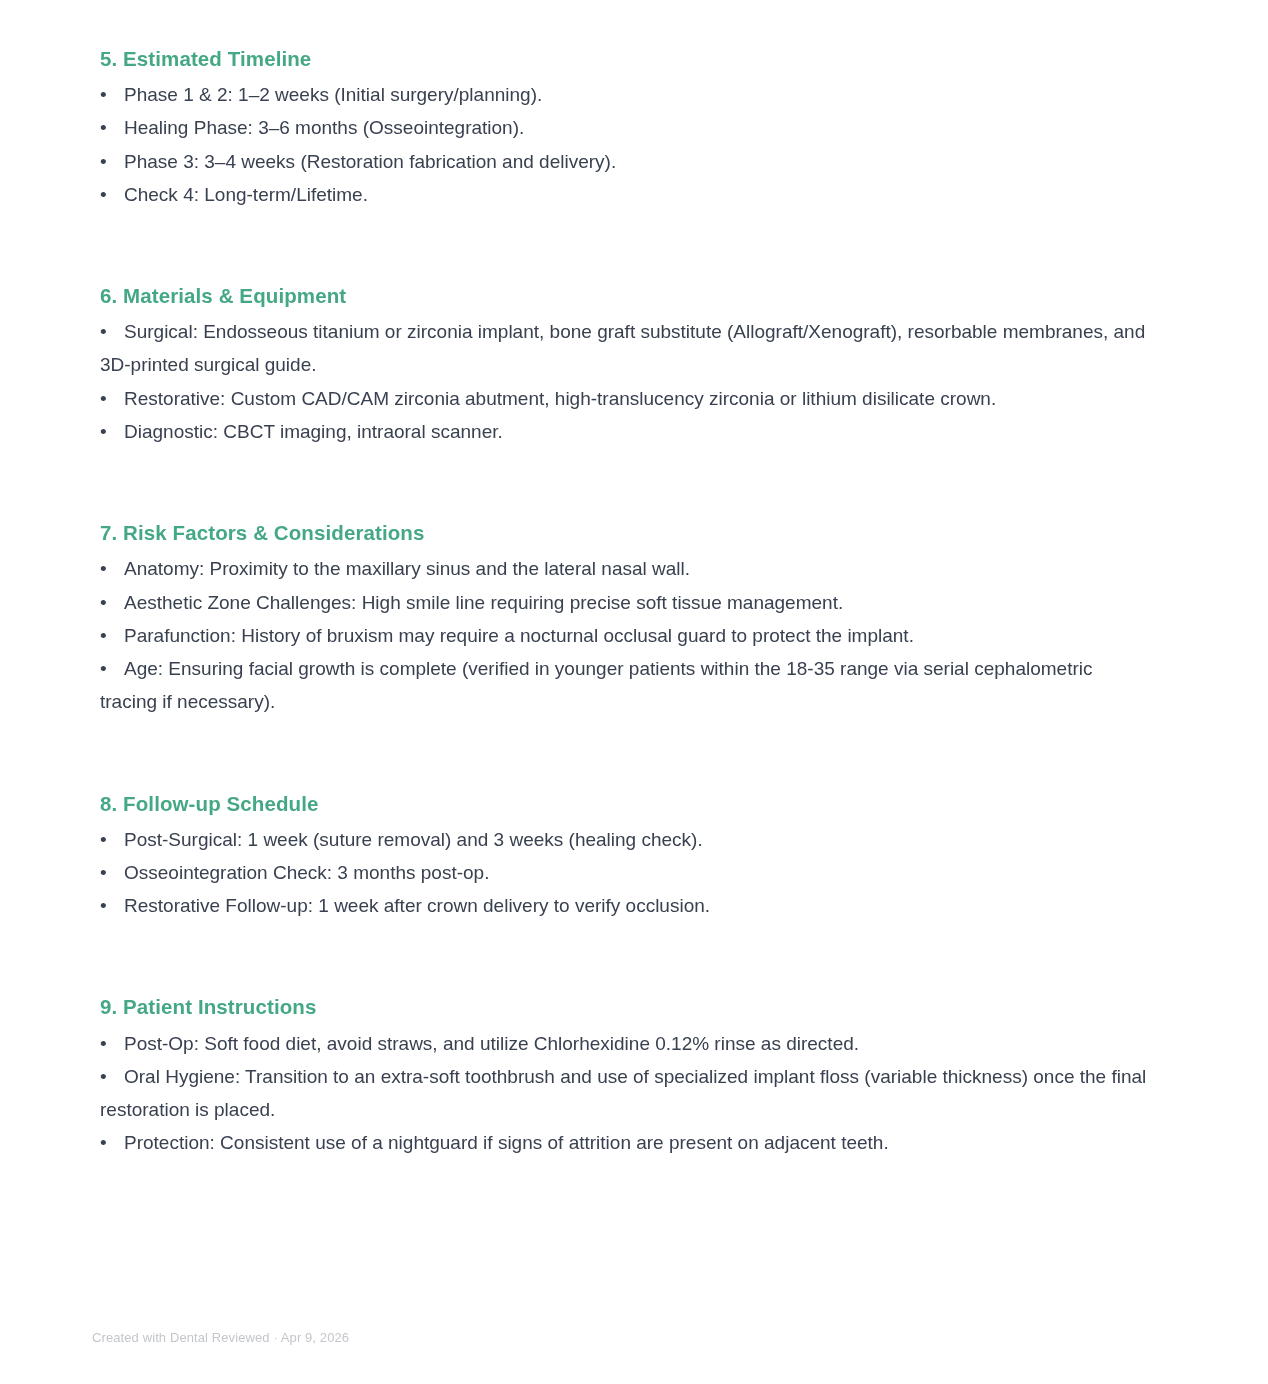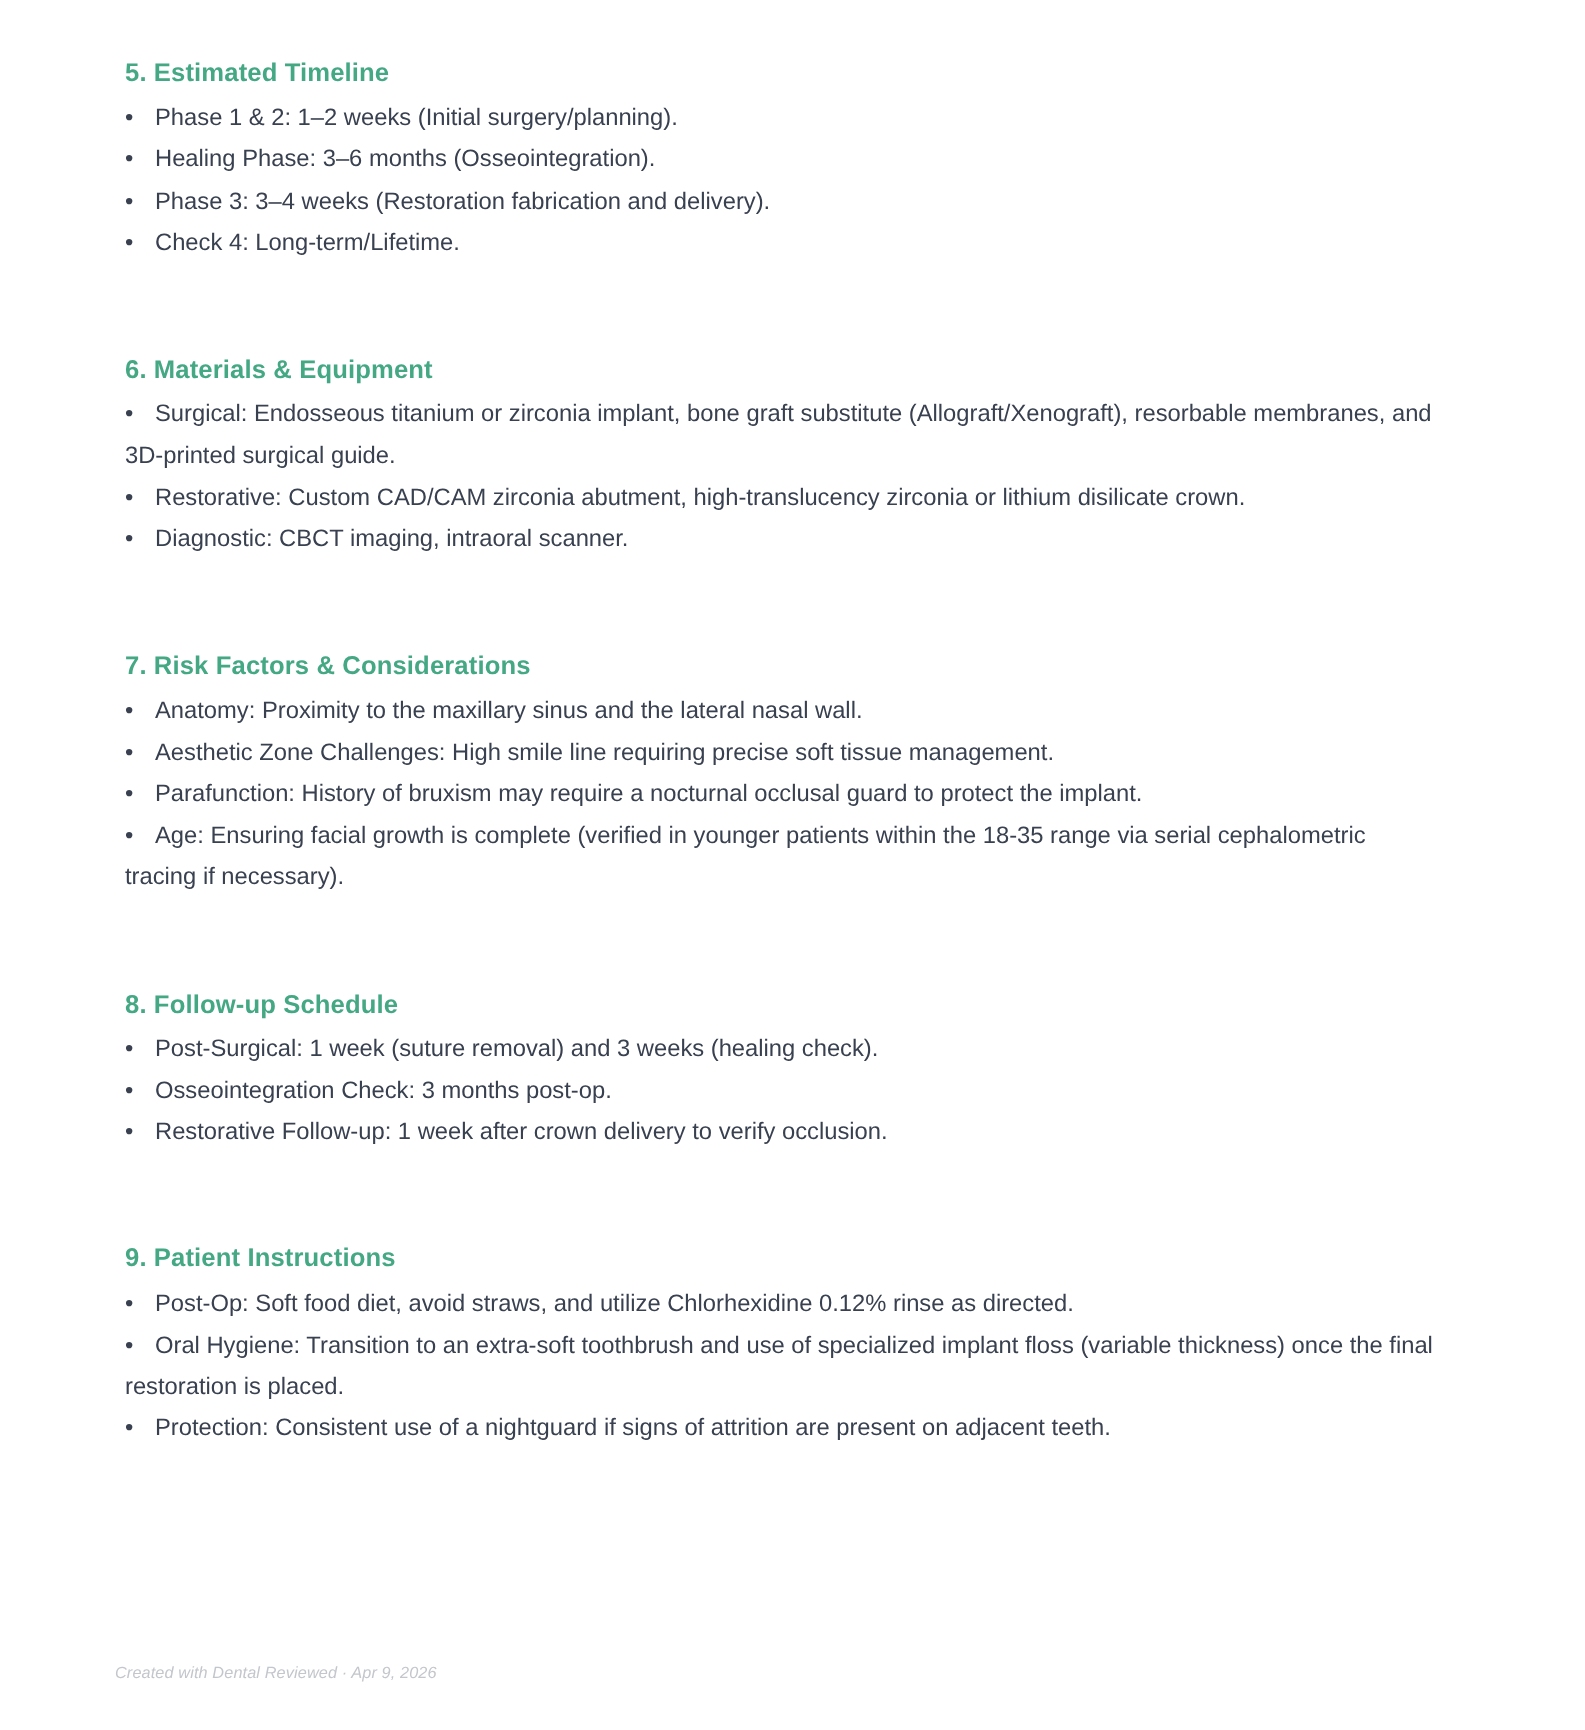--- a/index.html
+++ b/index.html
@@ -57,21 +57,20 @@
     color: #394150;
   }
   .footer {
     position: absolute;
     left: 92px;
     top: 1328px;
     font-size: 13px;
     color: #c3c6cb;
     line-height: 1.5;
     letter-spacing: 0.1px;
-    font-style: italic;
   }
 </style>
 </head>
 <body>
 
 <div class="page">
   <div class="content">
 
     <div class="section">
       <h2 class="section-heading">5. Estimated Timeline</h2>

